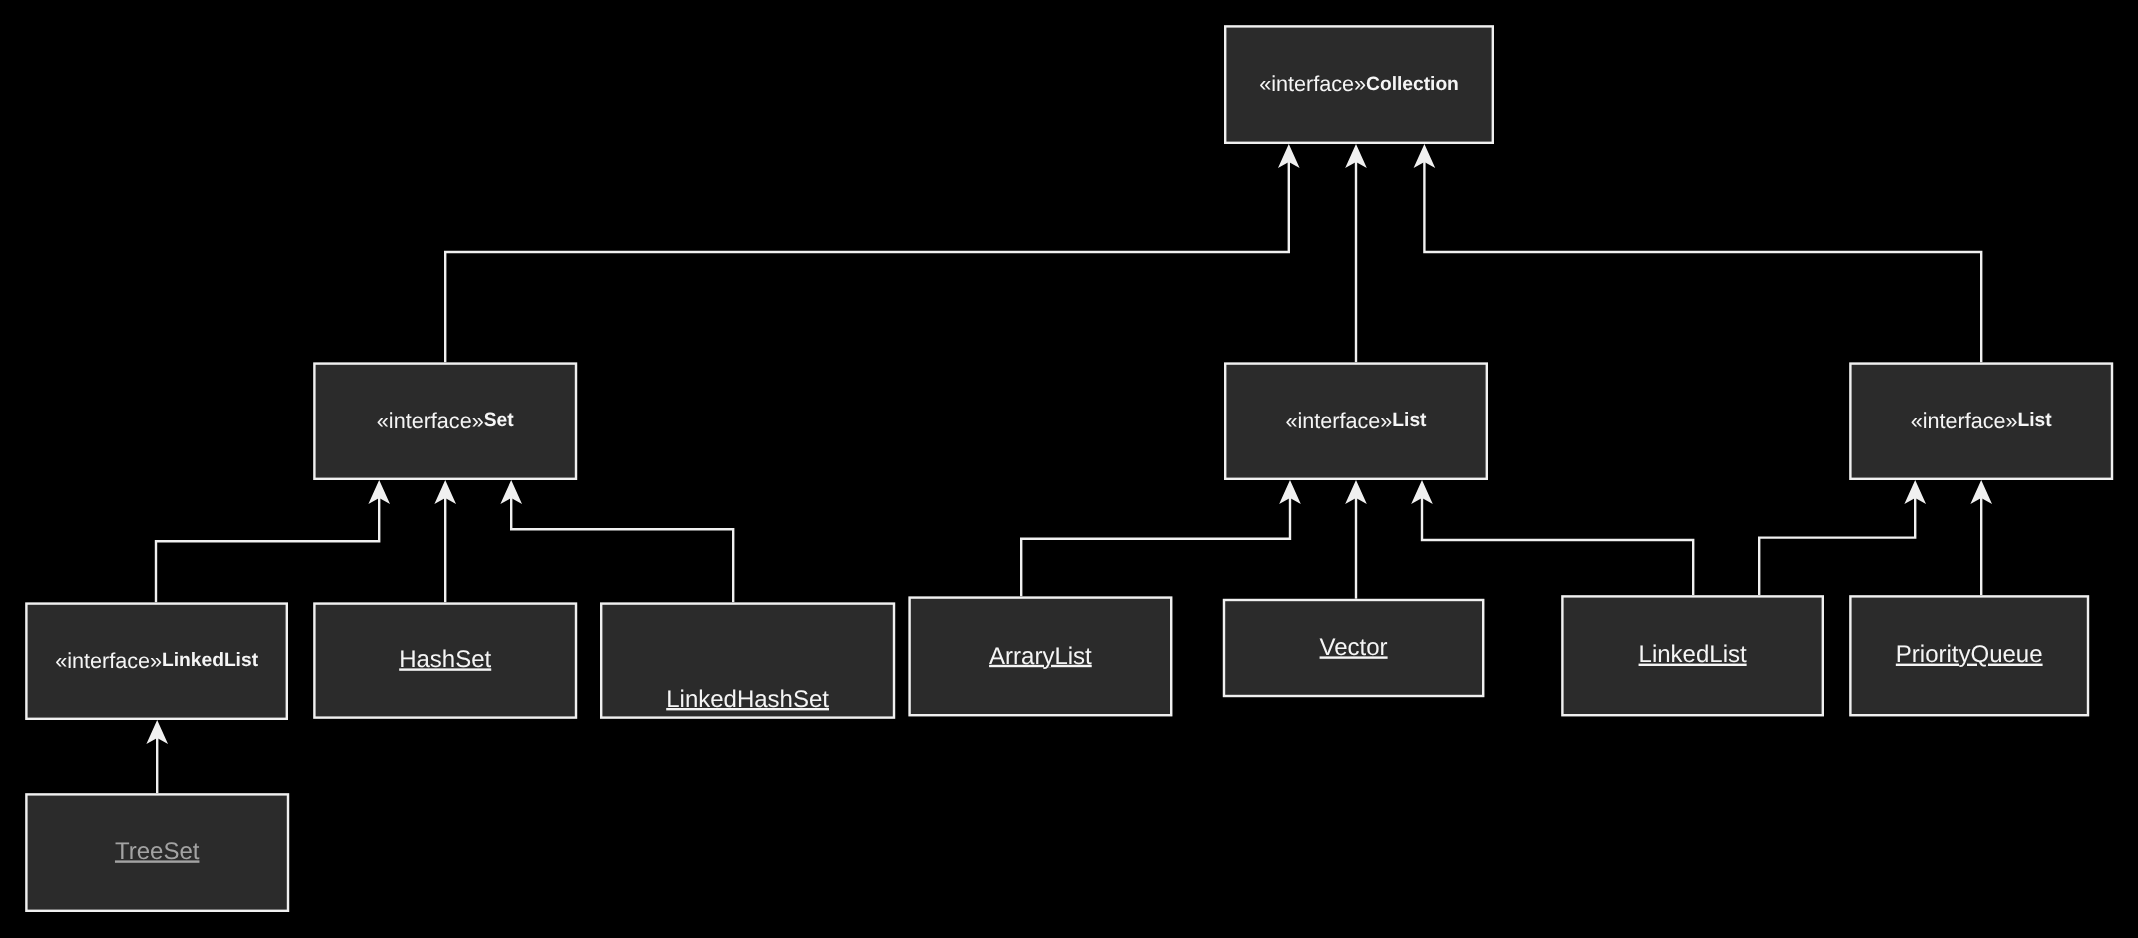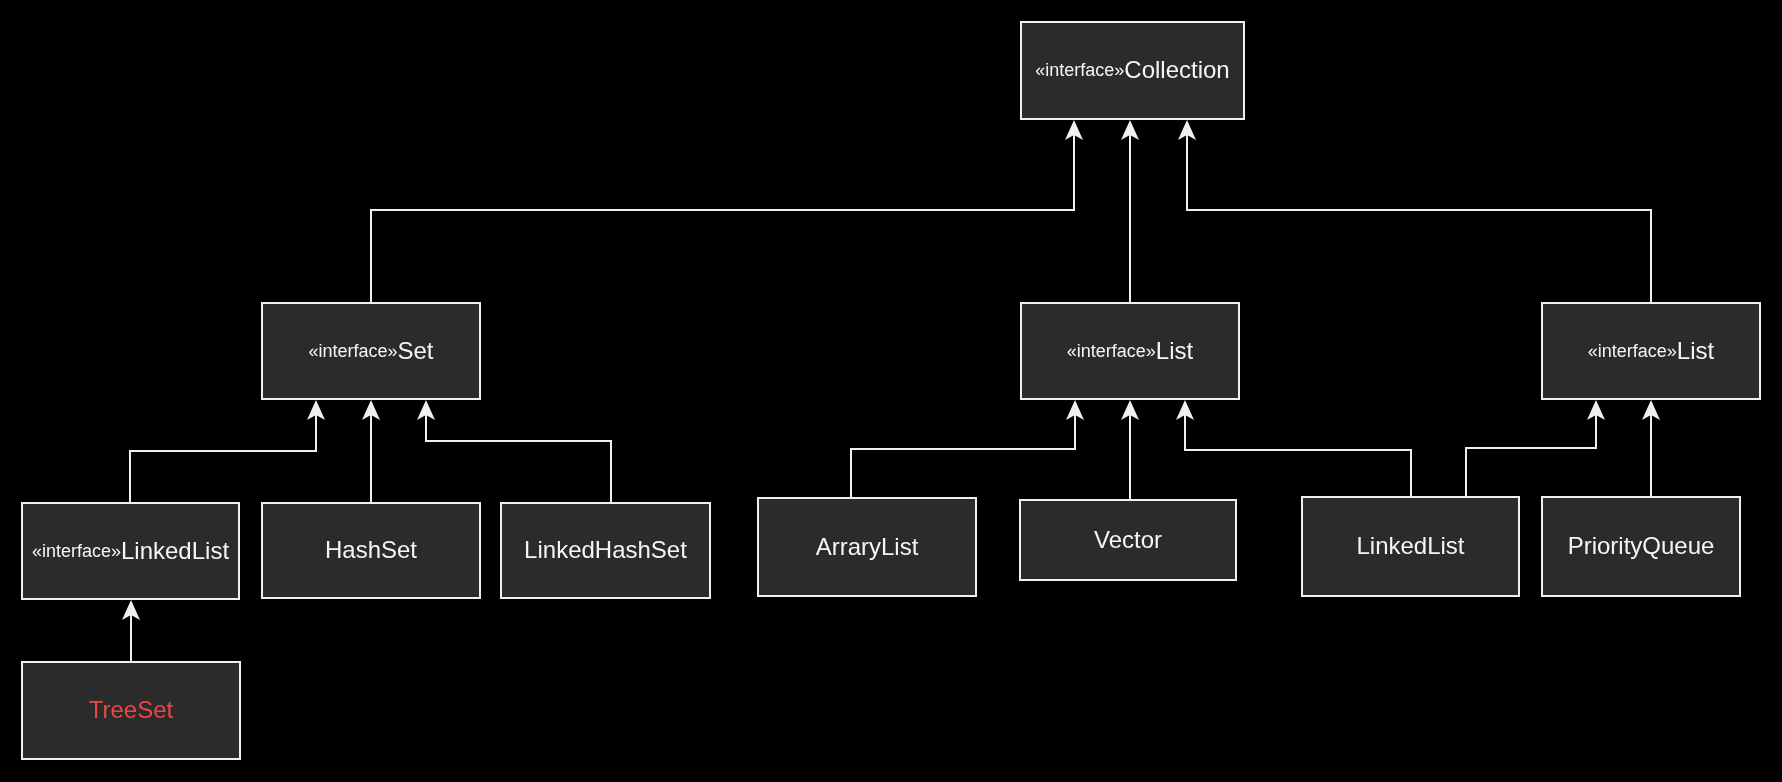--- a/index.html
+++ b/index.html
@@ -30,26 +30,27 @@
     align-items: center;
     justify-content: center;
     text-align: center;
     line-height: 1.35;
   }
   .node .stereotype {
     font-size: 18px;
     font-weight: 400;
   }
   .node .iface-name {
-    font-size: 24px;
-    font-weight: 400;
+    font-size: 16px;
+    font-weight: 700;
   }
   .node .class-name {
-    font-size: 24px;
+    font-size: 20px;
     font-weight: 400;
+    text-decoration: underline;
   }
   polyline.edge-line {
     fill: none;
     stroke-width: 2;
   }
   polygon.arrow-head {
     stroke: none;
   }
 </style>
 </head>
@@ -99,32 +100,32 @@
         <div class="stereotype">«interface»</div>
         <div class="iface-name">List</div>
       </div>
       <div class="node" style="left: 21px; top: 502px; width: 219px; height: 98px; background: rgb(43, 43, 43); border-color: rgb(240, 240, 240); color: rgb(245, 245, 245);">
         <div class="stereotype">«interface»</div>
         <div class="iface-name">LinkedList</div>
       </div>
       <div class="node" style="left: 261px; top: 502px; width: 220px; height: 97px; background: rgb(43, 43, 43); border-color: rgb(240, 240, 240); color: rgb(245, 245, 245);">
         <div class="class-name">HashSet</div>
       </div>
-      <div class="node" style="left: 500px; top: 502px; width: 211px; height: 97px; background: rgb(43, 43, 43); border-color: rgb(240, 240, 240); color: rgb(245, 245, 245);">
+      <div class="node" style="left: 500px; top: 502px; width: 246px; height: 97px; background: rgb(43, 43, 43); border-color: rgb(240, 240, 240); color: rgb(245, 245, 245); align-items: flex-end;">
         <div class="class-name">LinkedHashSet</div>
       </div>
       <div class="node" style="left: 741px; top: 497px; width: 220px; height: 100px; background: rgb(43, 43, 43); border-color: rgb(240, 240, 240); color: rgb(245, 245, 245); margin-left: 16px;">
         <div class="class-name">ArraryList</div>
       </div>
       <div class="node" style="left: 1019px; top: 499px; width: 218px; height: 82px; background: rgb(43, 43, 43); border-color: rgb(240, 240, 240); color: rgb(245, 245, 245);">
         <div class="class-name">Vector</div>
       </div>
       <div class="node" style="left: 1301px; top: 496px; width: 219px; height: 101px; background: rgb(43, 43, 43); border-color: rgb(240, 240, 240); color: rgb(245, 245, 245);">
         <div class="class-name">LinkedList</div>
       </div>
       <div class="node" style="left: 1541px; top: 496px; width: 200px; height: 101px; background: rgb(43, 43, 43); border-color: rgb(240, 240, 240); color: rgb(245, 245, 245);">
         <div class="class-name">PriorityQueue</div>
       </div>
-      <div class="node" style="left: 21px; top: 661px; width: 220px; height: 99px; background: rgb(43, 43, 43); border-color: rgb(240, 240, 240); color: #ef4444;">
+      <div class="node" style="left: 21px; top: 661px; width: 220px; height: 99px; background: rgb(43, 43, 43); border-color: rgb(240, 240, 240); color: #a3a3a3;">
         <div class="class-name">TreeSet</div>
       </div>
     </div>
 </div>
 
 </body></html>

